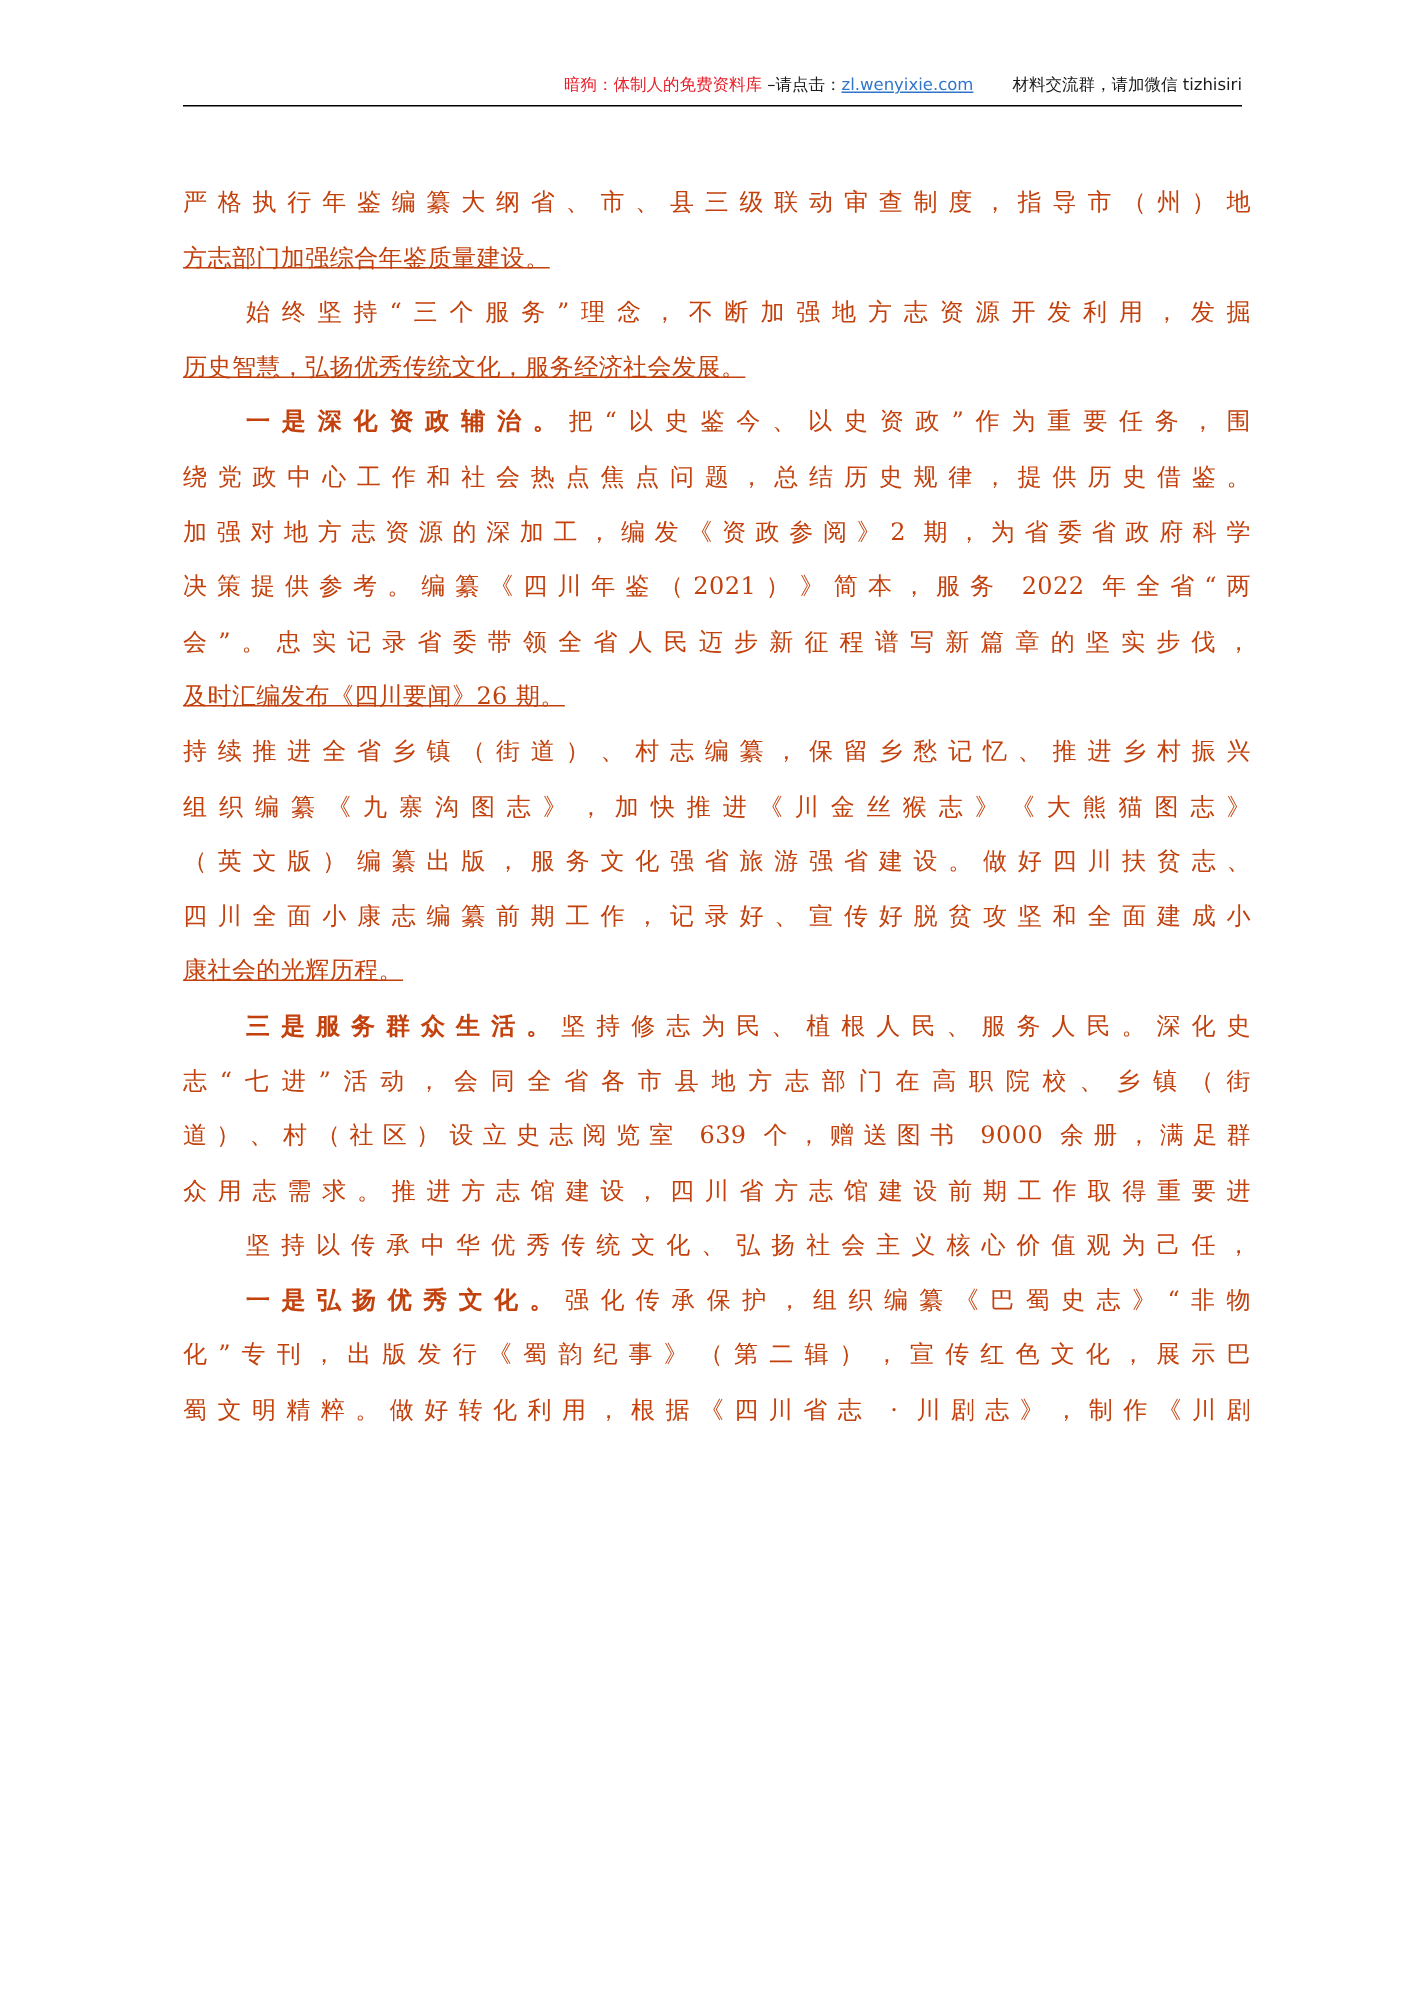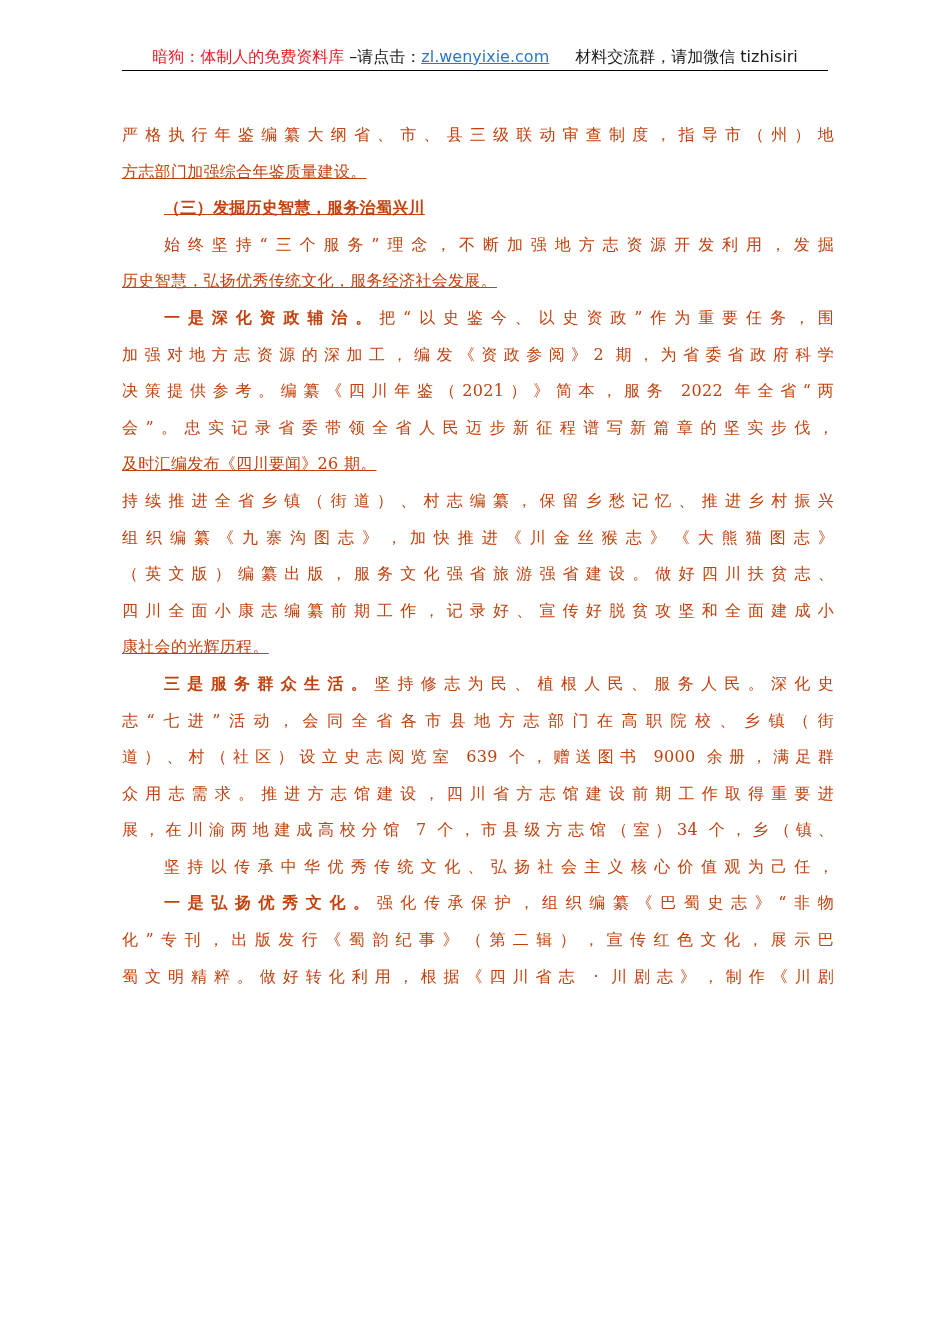--- a/index.html
+++ b/index.html
@@ -1,20 +1,20 @@
 <!DOCTYPE html>
 <html><head>
 <meta charset="utf-8">
 <style>
   html, body { margin: 0; padding: 0; background: #ffffff; }
   body { width: 950px; height: 1344px; position: relative; overflow: hidden; }
   .header {
     position: absolute; left: 122px; top: 44px; width: 706px; height: 26px;
-    font-family: "DejaVu Sans", sans-serif; font-size: 16px; line-height: 26px;
-    white-space: nowrap; text-align: center;
+    font-family: "DejaVu Sans", sans-serif; font-size: 11px; line-height: 26px;
+    white-space: nowrap; text-align: right;
   }
   .header .red { color: #e8202a; }
   .header .dark { color: #1a1a1a; }
   .header a { color: #2f75c9; text-decoration: underline; }
   .header .gap { display: inline-block; width: 26px; }
   .rule {
     position: absolute; left: 122px; top: 70px; width: 706px; height: 0;
     border-top: 1.3px solid #000;
   }
   .page {
@@ -34,35 +34,34 @@
 <body>
 
 <div class="header">
   <span class="red">暗狗：体制人的免费资料库</span><span class="dark"> –请点击：</span><a>zl.wenyixie.com</a><span class="gap"></span><span class="dark">材料交流群，请加微信 tizhisiri</span>
 </div>
 <div class="rule"></div>
 
 <div class="page" id="page">
     <div class="line"><span>严格执行年鉴编纂大纲省、市、县三级联动审查制度，指导市（州）地</span></div>
     <div class="line last"><span>方志部门加强综合年鉴质量建设。</span></div>
-    <div class="line h indent last">（三）发掘历史智慧，服务治蜀兴川</div>
     <div class="line indent"><span>始终坚持“三个服务”理念，不断加强地方志资源开发利用，发掘</span></div>
     <div class="line last"><span>历史智慧，弘扬优秀传统文化，服务经济社会发展。</span></div>
     <div class="line indent"><b>一是深化资政辅治。</b><span>把“以史鉴今、以史资政”作为重要任务，围</span></div>
+    <div class="line"><span>绕党政中心工作和社会热点焦点问题，总结历史规律，提供历史借鉴。</span></div>
     <div class="line"><span>加强对地方志资源的深加工，编发《资政参阅》2 期，为省委省政府科学</span></div>
     <div class="line"><span>决策提供参考。编纂《四川年鉴（2021）》简本，服务 2022 年全省“两</span></div>
     <div class="line"><span>会”。忠实记录省委带领全省人民迈步新征程谱写新篇章的坚实步伐，</span></div>
     <div class="line last"><span>及时汇编发布《四川要闻》26 期。</span></div>
     <div class="line"><span>持续推进全省乡镇（街道）、村志编纂，保留乡愁记忆、推进乡村振兴</span></div>
     <div class="line"><span>组织编纂《九寨沟图志》，加快推进《川金丝猴志》《大熊猫图志》</span></div>
     <div class="line"><span>（英文版）编纂出版，服务文化强省旅游强省建设。做好四川扶贫志、</span></div>
     <div class="line"><span>四川全面小康志编纂前期工作，记录好、宣传好脱贫攻坚和全面建成小</span></div>
     <div class="line last"><span>康社会的光辉历程。</span></div>
     <div class="line indent"><b>三是服务群众生活。</b><span>坚持修志为民、植根人民、服务人民。深化史</span></div>
     <div class="line"><span>志“七进”活动，会同全省各市县地方志部门在高职院校、乡镇（街</span></div>
     <div class="line"><span>道）、村（社区）设立史志阅览室 639 个，赠送图书 9000 余册，满足群</span></div>
     <div class="line"><span>众用志需求。推进方志馆建设，四川省方志馆建设前期工作取得重要进</span></div>
-    <div class="line"><span>展，在川渝两地建成高校分馆 7 个，市县级方志馆（室）34 个，乡（镇、</span></div>
     <div class="line indent"><span>坚持以传承中华优秀传统文化、弘扬社会主义核心价值观为己任，</span></div>
     <div class="line indent"><b>一是弘扬优秀文化。</b><span>强化传承保护，组织编纂《巴蜀史志》“非物</span></div>
     <div class="line"><span>化”专刊，出版发行《蜀韵纪事》（第二辑），宣传红色文化，展示巴</span></div>
     <div class="line"><span>蜀文明精粹。做好转化利用，根据《四川省志 · 川剧志》，制作《川剧</span></div>
   </div>
 
 </body></html>

